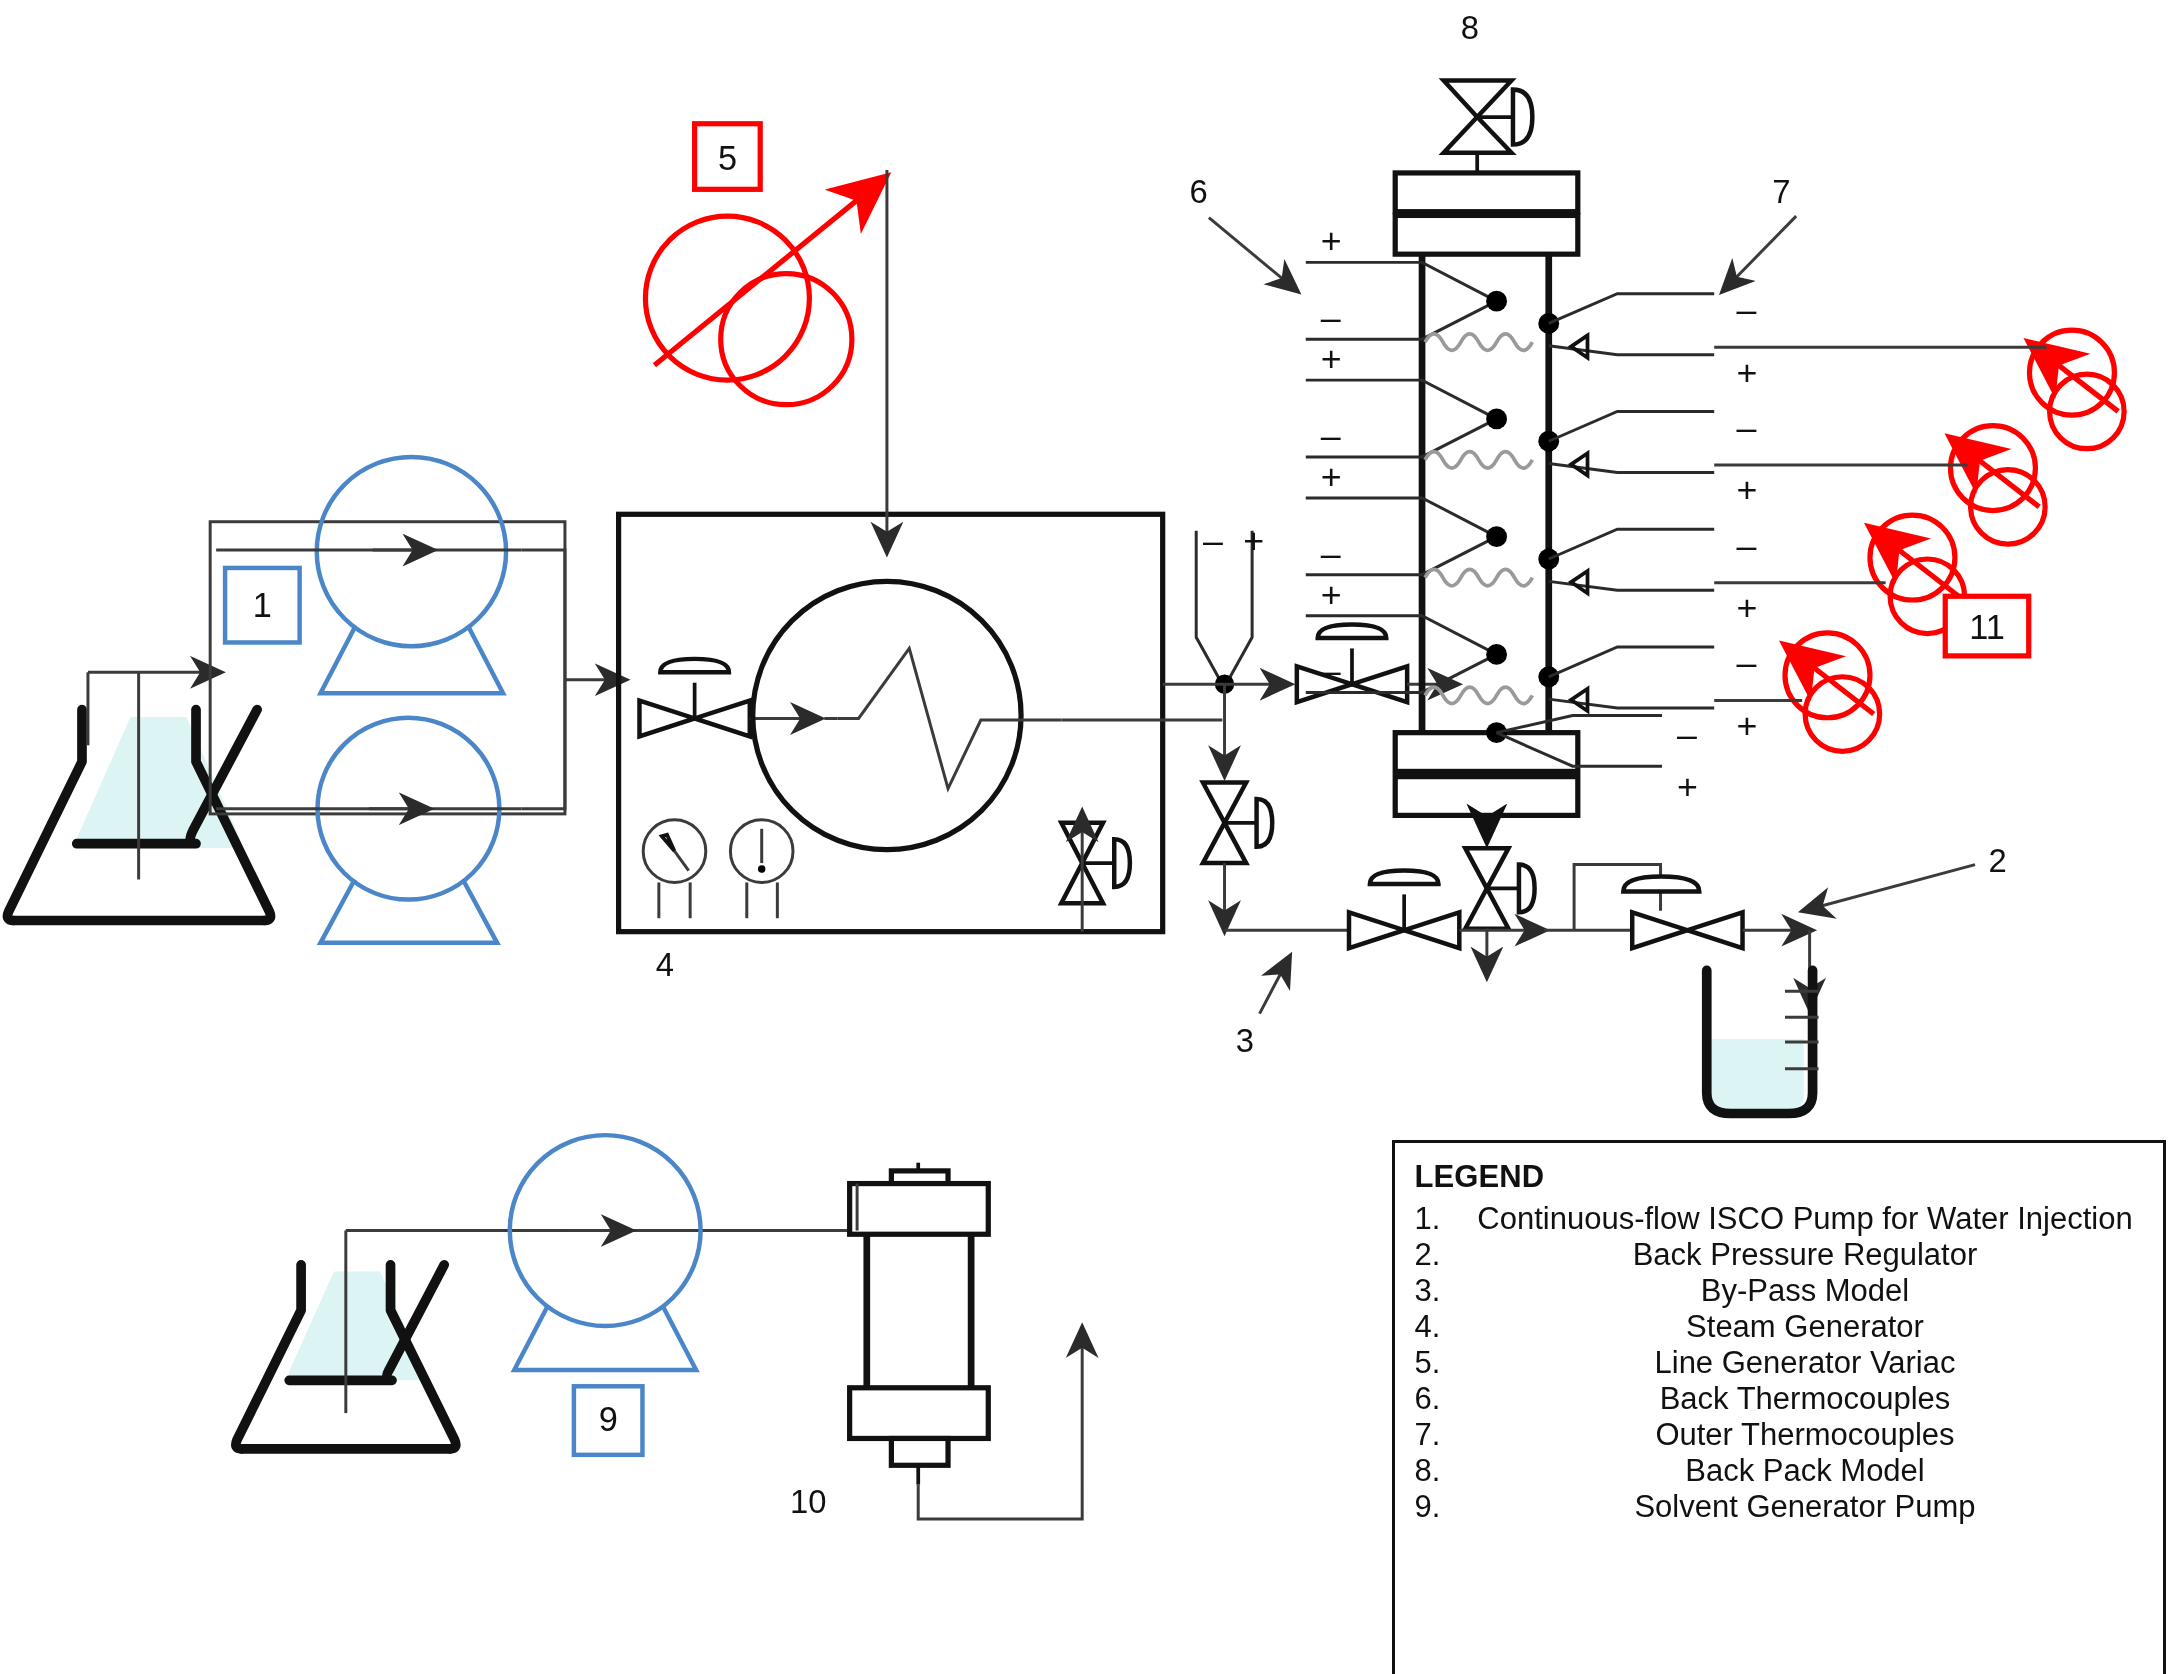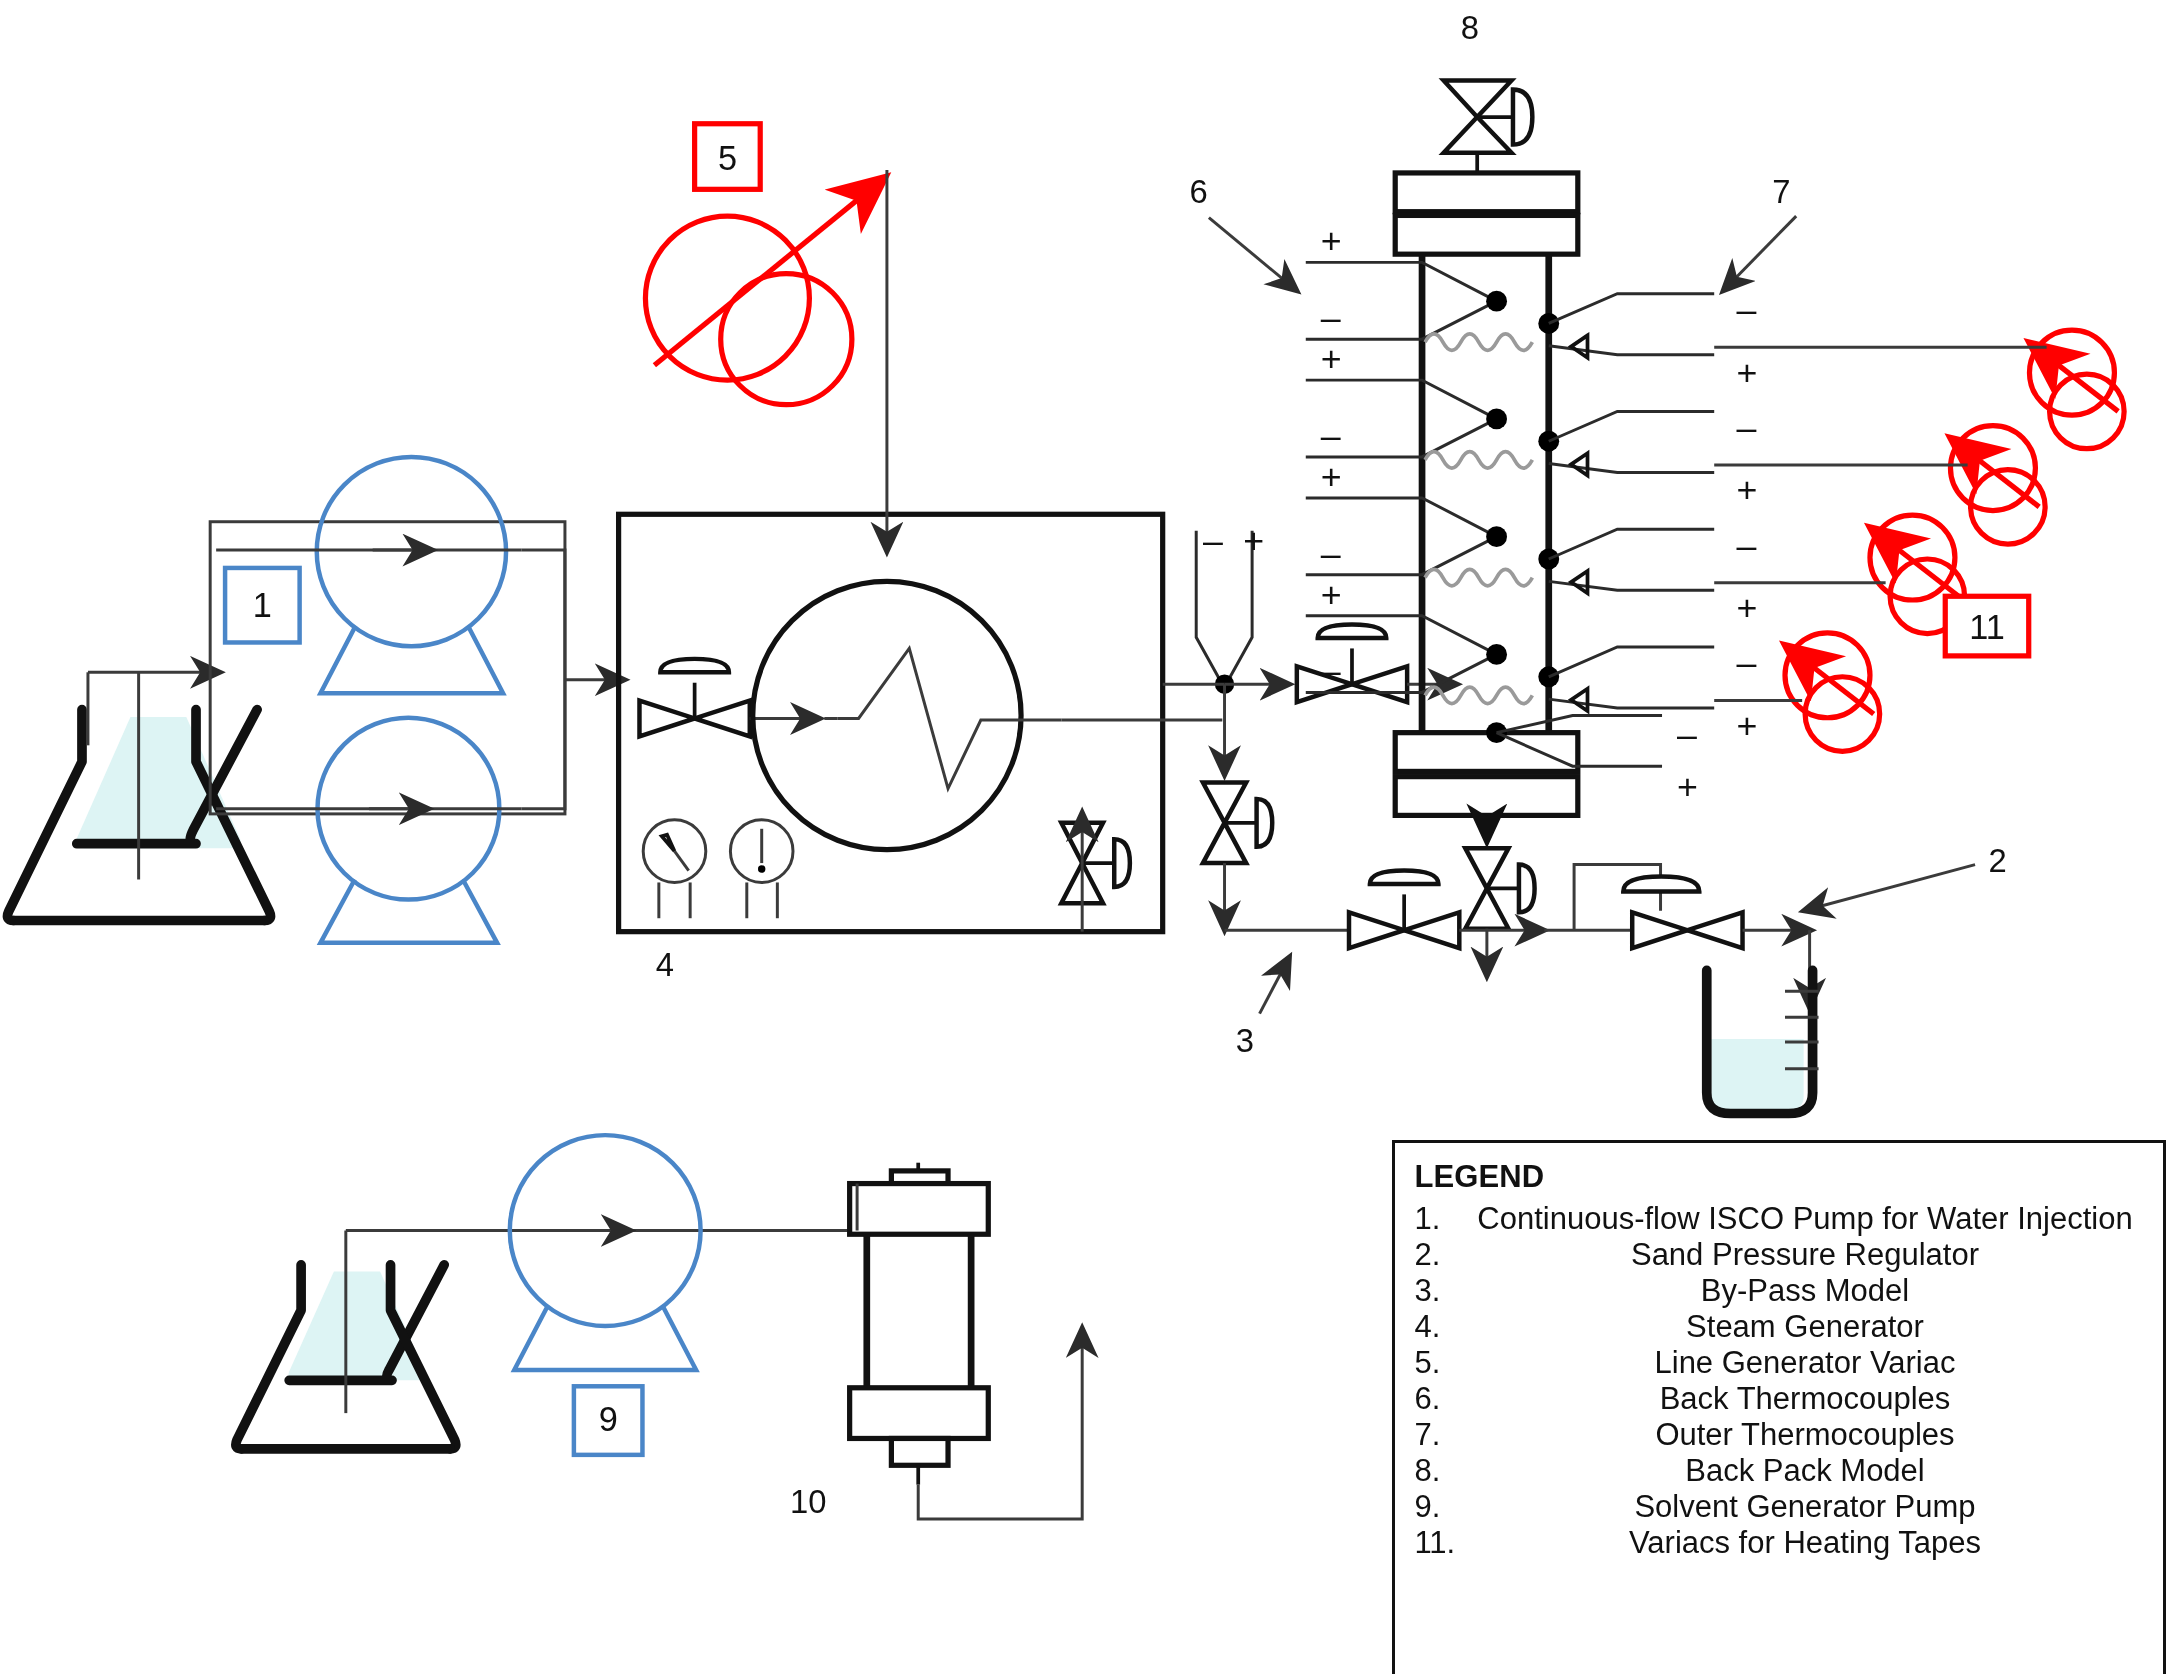--- a/index.html
+++ b/index.html
@@ -360,21 +360,21 @@
 <div class="legendbox" style="left:1392px; top:1140px; width:774px; height:674px;">
   <div style="padding:16.4px 19.4px 0 19.4px;">
     <div class="legend-title">LEGEND</div>
     <div style="margin-top:6px;">
       <div class="legend-row">
         <span class="legend-idx">1.</span>
         <span class="legend-txt">Continuous-flow ISCO Pump for Water Injection</span>
       </div>
       <div class="legend-row">
         <span class="legend-idx">2.</span>
-        <span class="legend-txt">Sand Pressure Regulator</span>
+        <span class="legend-txt">Back Pressure Regulator</span>
       </div>
       <div class="legend-row">
         <span class="legend-idx">3.</span>
         <span class="legend-txt">By-Pass Model</span>
       </div>
       <div class="legend-row">
         <span class="legend-idx">4.</span>
         <span class="legend-txt">Steam Generator</span>
       </div>
       <div class="legend-row">
@@ -389,23 +389,19 @@
         <span class="legend-idx">7.</span>
         <span class="legend-txt">Outer Thermocouples</span>
       </div>
       <div class="legend-row">
         <span class="legend-idx">8.</span>
         <span class="legend-txt">Back Pack Model</span>
       </div>
       <div class="legend-row">
         <span class="legend-idx">9.</span>
         <span class="legend-txt">Solvent Generator Pump</span>
-      </div>
-      <div class="legend-row">
-        <span class="legend-idx">11.</span>
-        <span class="legend-txt">Variacs for Heating Tapes</span>
       </div>
     </div>
   </div>
 </div>
 
 </div>
 
 
 </body></html>

